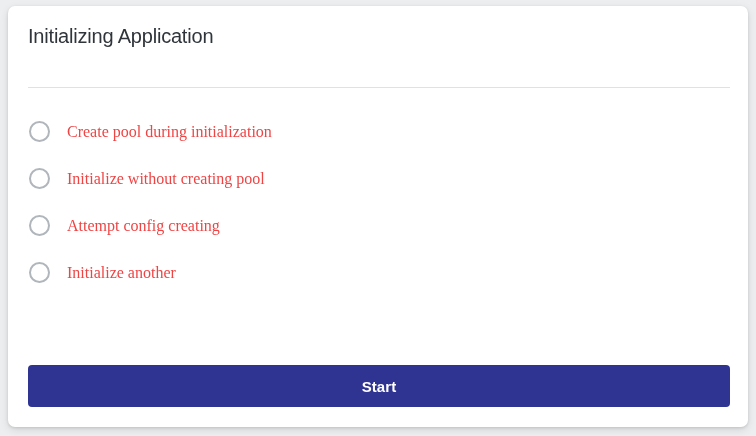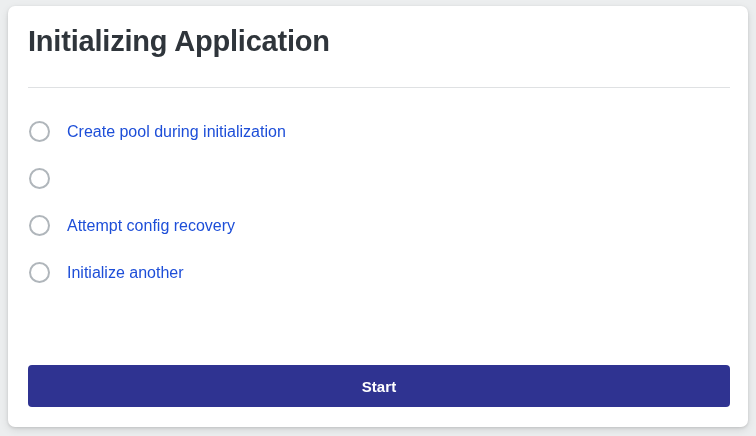--- a/index.html
+++ b/index.html
@@ -25,22 +25,22 @@
     border-radius: 7px;
     box-shadow: 0 1px 3px rgba(0,0,0,0.12), 0 3px 8px rgba(0,0,0,0.10);
     box-sizing: border-box;
     overflow: hidden;
   }
 
   .card-title {
     position: absolute;
     left: 20px;
     top: 19px;
-    font-size: 29px;
-    font-weight: 700;
+    font-size: 20px;
+    font-weight: 400;
     color: #2f353b;
     letter-spacing: -0.2px;
     white-space: nowrap;
   }
 
   .divider {
     position: absolute;
     left: 20px;
     top: 81px;
     width: 702px;
@@ -89,22 +89,23 @@
     margin-left: -5px;
     margin-top: -5px;
     border-radius: 50%;
     background: #2f3391;
   }
 
   .option-label {
     margin-left: 17px;
     font-size: 16px;
     font-weight: 400;
-    color: #1d4ed8;
+    color: #ef4444;
     white-space: nowrap;
+    font-family: Liberation Serif, serif;
   }
 
   .start-button {
     position: absolute;
     left: 20px;
     top: 359px;
     width: 702px;
     height: 42px;
     background: #2f3391;
     border: none;
@@ -132,25 +133,26 @@
 
   <div class="options">
 
     <div class="option-row">
       <span class="radio"></span>
       <span class="option-label">Create pool during initialization</span>
     </div>
 
     <div class="option-row">
       <span class="radio"></span>
+      <span class="option-label">Initialize without creating pool</span>
     </div>
 
     <div class="option-row">
       <span class="radio"></span>
-      <span class="option-label">Attempt config recovery</span>
+      <span class="option-label">Attempt config creating</span>
     </div>
 
 
     <div class="option-row">
       <span class="radio"></span>
       <span class="option-label">Initialize another</span>
     </div>
 
   </div>
 

